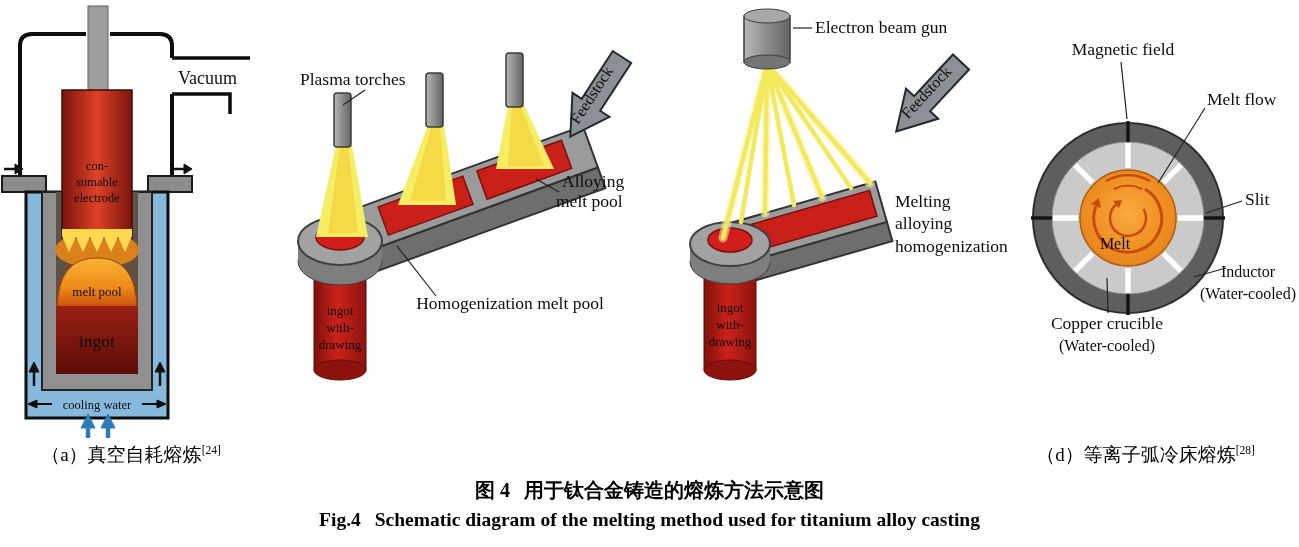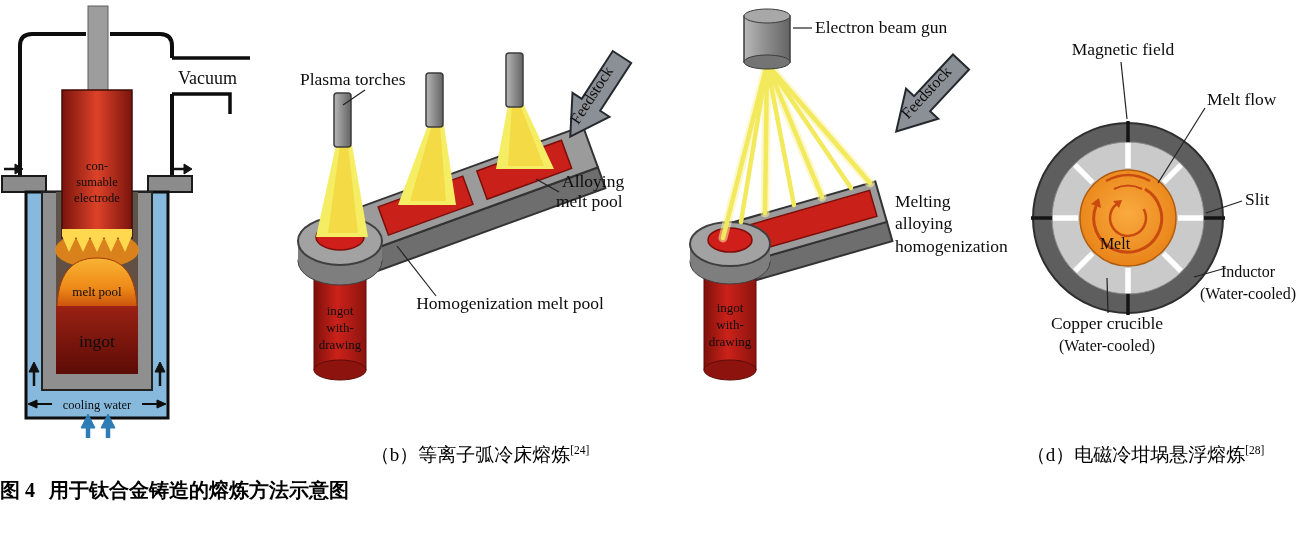--- a/index.html
+++ b/index.html
@@ -9,21 +9,21 @@
   svg text{font-family:"Liberation Serif","DejaVu Serif",serif;fill:#0d0d0d}
   .center{text-anchor:middle}
   .t12{font-size:12.5px}.t13{font-size:13px}.t16{font-size:16px}
   .t17{font-size:17.5px}.t18{font-size:18px}
   .leader{stroke:#222;stroke-width:1.2;fill:none}
   .beamglow{stroke:#faf3a3;stroke-width:9;opacity:.55;stroke-linecap:round}
   .beam{stroke:#f2e95c;stroke-width:4.5;stroke-linecap:round}
   .sub-caption{position:absolute;top:441px;height:28px;line-height:28px;
                text-align:center;font-size:19px;color:#000}
   .sub-caption sup{font-size:11.5px;line-height:0}
-  .fig-zh{position:absolute;left:0;top:477px;width:100%;text-align:left;
+  .fig-zh{position:absolute;left:0;top:477px;width:100%;text-align:center;
           font-size:20px;font-weight:bold;color:#000}
   .fig-en{position:absolute;left:0;top:509px;width:100%;text-align:center;
           font-size:19.5px;font-weight:bold;color:#000}
   .cap-label{margin-right:14px}
 </style>
 </head>
 <body>
 
 <div class="figure">
 
@@ -282,24 +282,27 @@
 
     <text x="228" y="262" class="t16 center">Inductor</text>
     <text x="228" y="284" class="t16 center">(Water-cooled)</text>
     <path class="leader" d="M 206 253 L 174 262"></path>
 
     <text x="87" y="314" class="t17 center">Copper crucible</text>
     <text x="87" y="336" class="t16 center">(Water-cooled)</text>
     <path class="leader" d="M 88 298 L 87 263"></path>
   </svg>
 
-  <div class="sub-caption" style="left:320px;width:320px">
-    <span>（b）等离子弧冷床熔炼</span><sup>[24]</sup>
+  <div class="sub-caption" style="left:0;width:262px">
+    <span>（a）真空自耗熔炼</span><sup>[24]</sup>
   </div>
   <div class="sub-caption" style="left:992px;width:307px">
-    <span>（d）电磁冷坩埚悬浮熔炼</span><sup>[28]</sup>
+    <span>（d）等离子弧冷床熔炼</span><sup>[28]</sup>
   </div>
 
   <div class="fig-zh">
     <span class="cap-label">图 4</span><span>用于钛合金铸造的熔炼方法示意图</span>
   </div>
+  <div class="fig-en">
+    <span class="cap-label">Fig.4</span><span>Schematic diagram of the melting method used for titanium alloy casting</span>
+  </div>
 
 </div>
 
 </body></html>

